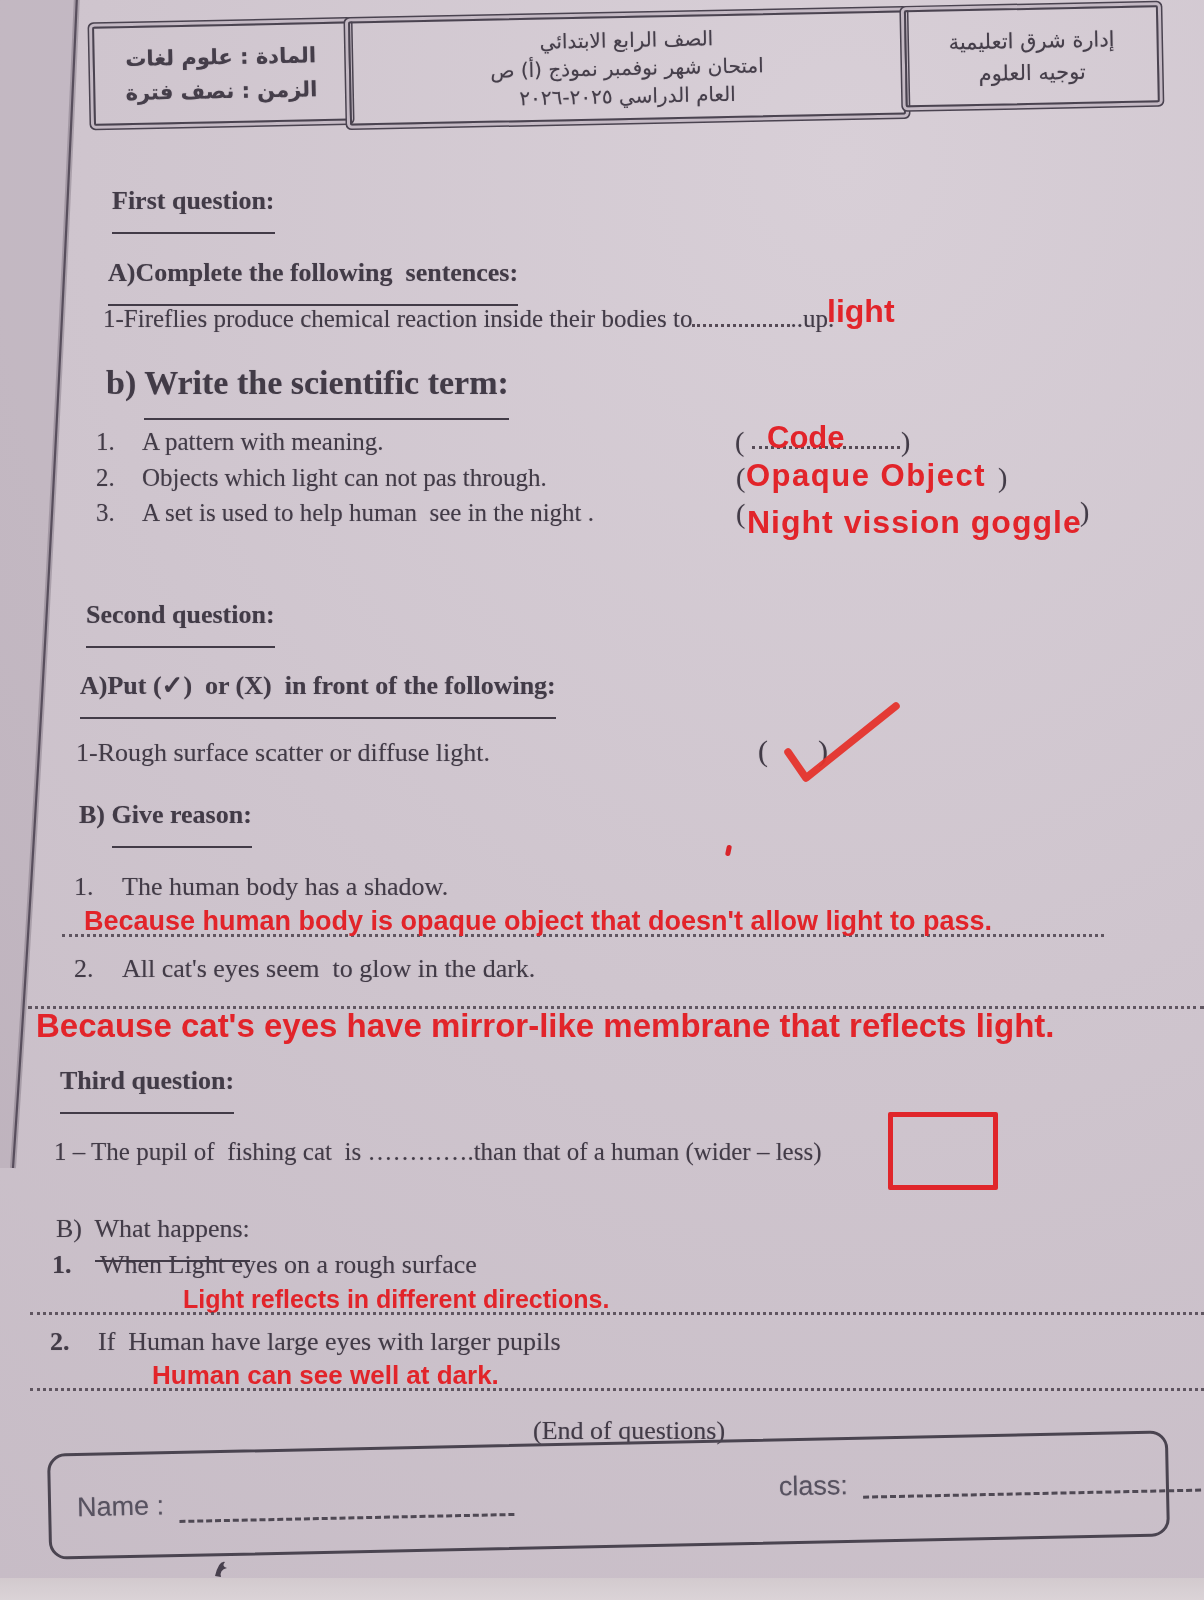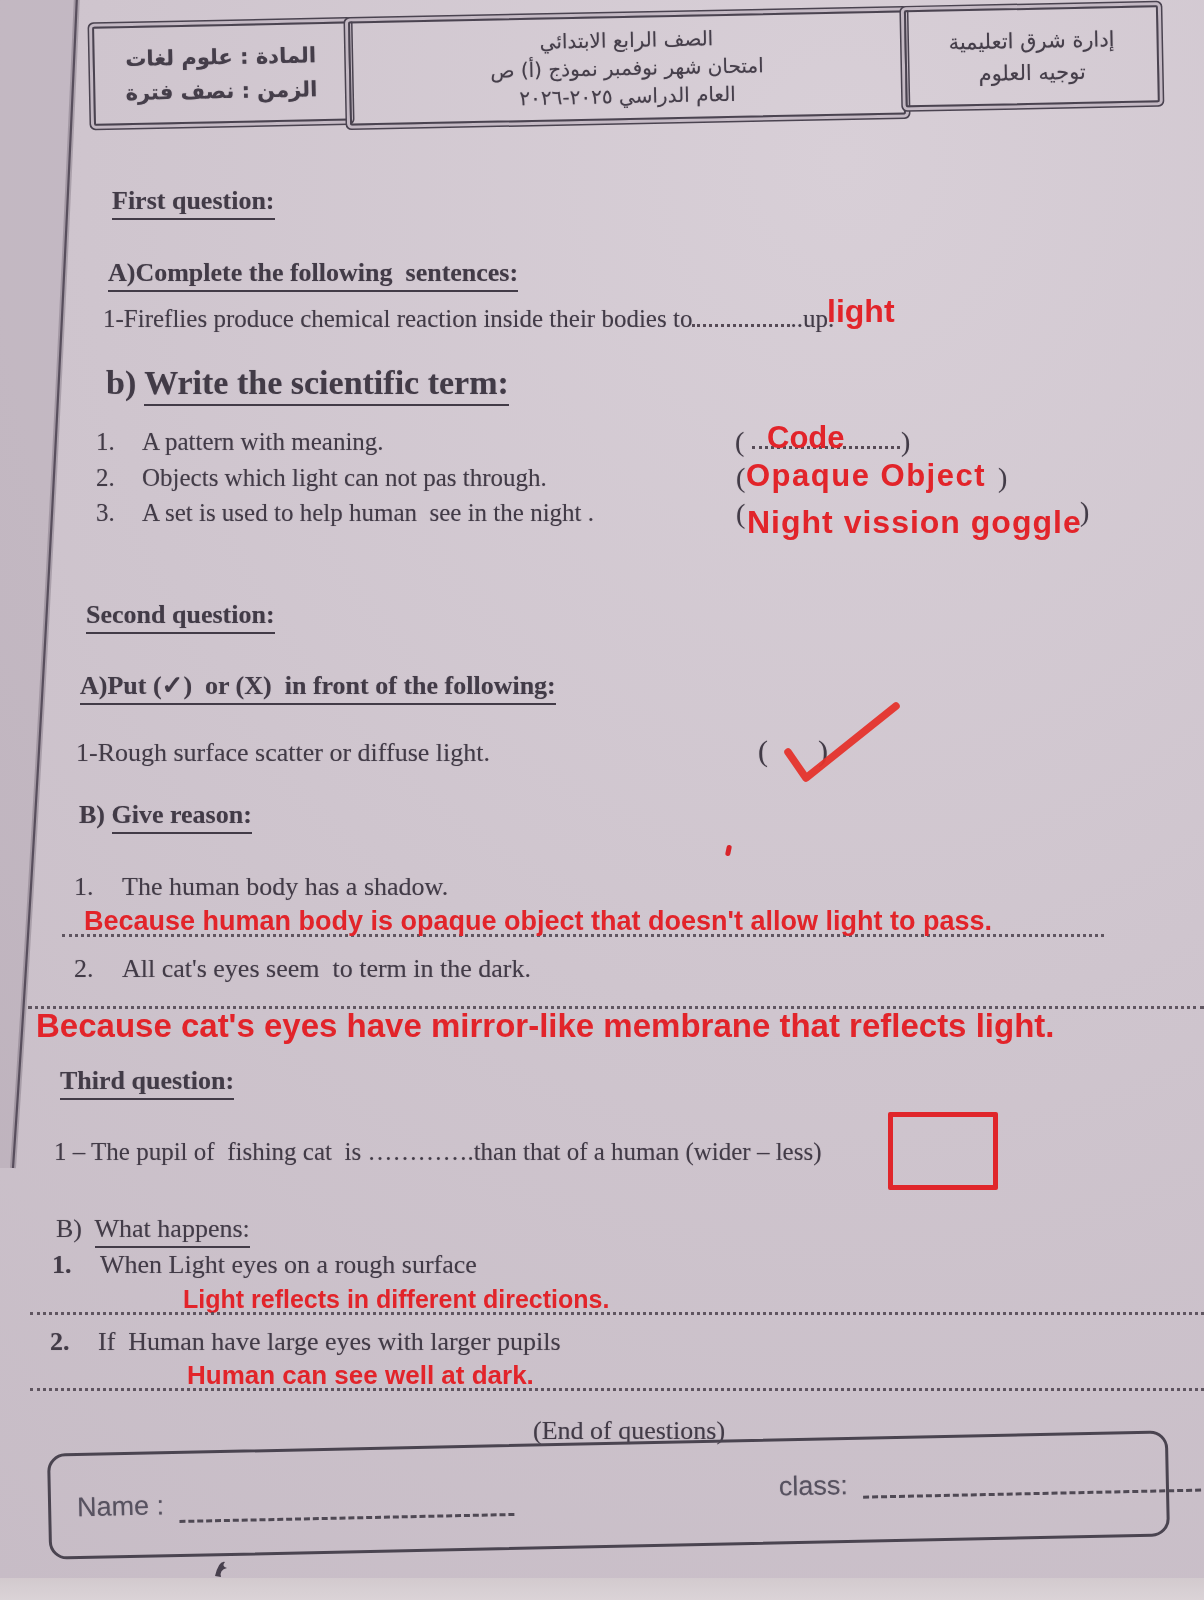--- a/index.html
+++ b/index.html
@@ -5,21 +5,21 @@
   html,body{margin:0;padding:0;background:#9b8f99;}
   .page{
     position:relative;width:1204px;height:1600px;overflow:hidden;
     background:radial-gradient(140% 120% at 70% 10%, #d8cfd7 0%, #cfc5ce 45%, #c5bac4 100%);
     font-family:"Liberation Serif", serif;
   }
   [data-bind]{white-space:pre-wrap;}
   .abs{position:absolute;}
   .serif{font-family:"Liberation Serif", serif;color:#423b47;text-shadow:0 0 1px rgba(66,59,71,.35);}
   .b{font-weight:bold;}
-  .u{border-bottom:2.5px solid currentColor;padding-bottom:3px;}
+  .u{border-bottom:2.5px solid currentColor;padding-bottom:17px;}
   .red{font-family:"Liberation Sans", sans-serif;font-weight:bold;color:#e2242a;white-space:pre;}
   .dots{display:inline-block;border-bottom:3px dotted #564b56;height:.85em;}
   .dotrule{position:absolute;height:0;border-top:3px dotted #4d434e;opacity:.85;}
   .paren{font-size:28px;}
   
   .hdr{position:absolute;left:93px;top:16px;width:1066px;display:flex;transform:rotate(-1.15deg);transform-origin:50% 50%;}
   .hcell{
     border:2.5px solid #4a4350;border-radius:2px;background:transparent;
     box-shadow:0 0 0 3px rgba(209,199,208,.9), 0 0 0 4.5px #4a4350;
     font-family:"DejaVu Sans", sans-serif;color:#453e4a;direction:rtl;
@@ -127,21 +127,21 @@
 
   <div class="abs serif" style="left:74px;top:872px;font-size:26px;display:flex;">
     <span data-bind="q2.reasons.0.num" style="width:48px;">1.</span>
     <span data-bind="q2.reasons.0.text">The human body has a shadow.</span>
   </div>
   <div class="dotrule" style="left:62px;top:934px;width:1042px;"></div>
   <div class="abs red" style="left:84px;top:906px;font-size:27px;" data-bind="q2.reasons.0.answer">Because human body is opaque object that doesn't allow light to pass.</div>
 
   <div class="abs serif" style="left:74px;top:954px;font-size:26px;display:flex;">
     <span data-bind="q2.reasons.1.num" style="width:48px;">2.</span>
-    <span data-bind="q2.reasons.1.text">All cat's eyes seem  to term in the dark.</span>
+    <span data-bind="q2.reasons.1.text">All cat's eyes seem  to glow in the dark.</span>
   </div>
   <div class="dotrule" style="left:28px;top:1006px;width:1176px;"></div>
   <div class="abs red" style="left:36px;top:1007px;font-size:33px;" data-bind="q2.reasons.1.answer">Because cat's eyes have mirror-like membrane that reflects light.</div>
 
   <div class="abs serif b" style="left:60px;top:1066px;font-size:26px;">
     <span class="u" data-bind="q3.title">Third question:</span>
   </div>
 
   <div class="abs serif" style="left:54px;top:1138px;font-size:25px;">
     <span data-bind="q3.mc1_pre">1 – The pupil of  fishing cat  is ………….than that of a human </span><span data-bind="q3.mc1_boxed">(wider</span><span data-bind="q3.mc1_rest"> – less)</span>
@@ -156,21 +156,21 @@
     <span class="b" data-bind="q3.items.0.num" style="width:48px;">1.</span>
     <span data-bind="q3.items.0.text">When Light eyes on a rough surface</span>
   </div>
   <div class="abs red" style="left:183px;top:1285px;font-size:25px;" data-bind="q3.items.0.answer">Light reflects in different directions.</div>
   <div class="dotrule" style="left:30px;top:1312px;width:1174px;"></div>
 
   <div class="abs serif" style="left:50px;top:1327px;font-size:26px;display:flex;">
     <span class="b" data-bind="q3.items.1.num" style="width:48px;">2.</span>
     <span data-bind="q3.items.1.text">If  Human have large eyes with larger pupils</span>
   </div>
-  <div class="abs red" style="left:152px;top:1360px;font-size:26px;margin-left:35px;" data-bind="q3.items.1.answer">Human can see well at dark.</div>
+  <div class="abs red" style="left:152px;top:1360px;font-size:26px;" data-bind="q3.items.1.answer">Human can see well at dark.</div>
   <div class="dotrule" style="left:30px;top:1388px;width:1174px;"></div>
 
   <div class="abs serif" style="left:533px;top:1416px;font-size:26px;" data-bind="footer.end_text">(End of questions)</div>
 
   <div class="footerbox">
     <div class="abs sans-label" style="left:26px;top:36px;font-size:27px;" data-bind="footer.name_label">Name :</div>
     <div class="dashline" style="left:128px;top:66px;width:335px;"></div>
     <div class="abs sans-label" style="left:728px;top:30px;font-size:27px;" data-bind="footer.class_label">class:</div>
     <div class="dashline" style="left:812px;top:56px;width:356px;"></div>
   </div>

